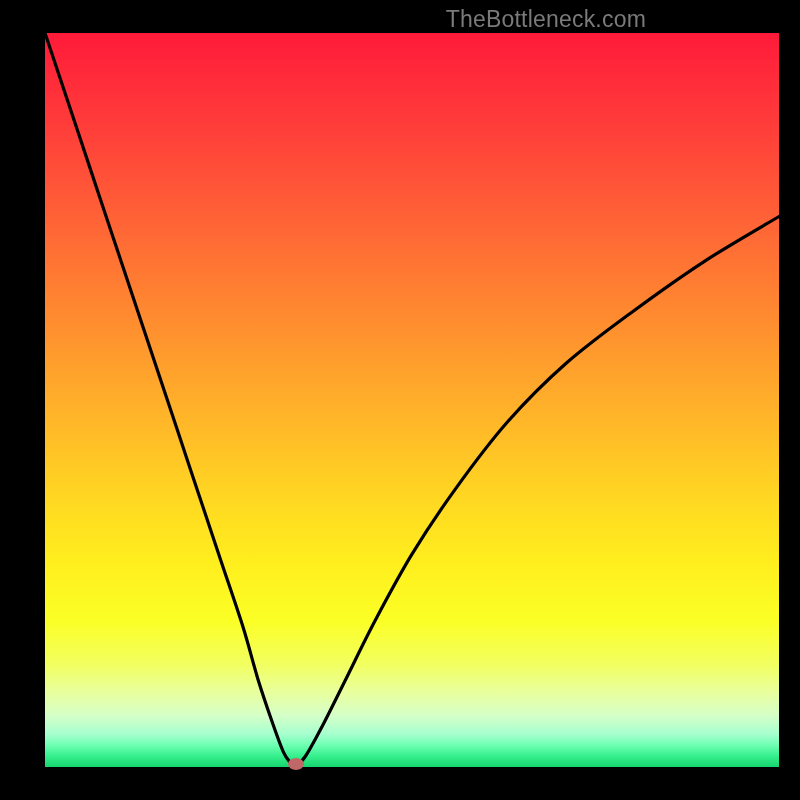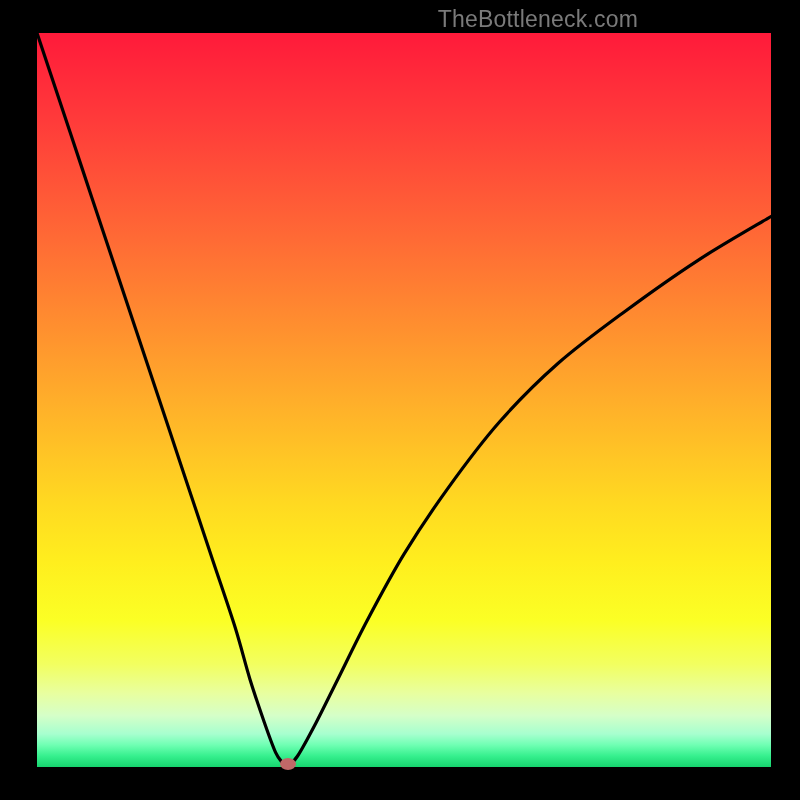--- a/index.html
+++ b/index.html
@@ -6,21 +6,21 @@
     margin: 0;
     padding: 0;
     width: 800px;
     height: 800px;
     background: #000;
     overflow: hidden;
     font-family: Arial, Helvetica, sans-serif;
   }
   .frame {
     position: absolute;
-    left: 4px;
+    left: 12px;
     top: 0;
     width: 644px;
     height: 800px;
     background: #000;
   }
   .plot {
     position: absolute;
     left: 33px;
     top: 33px;
     width: 734px;

